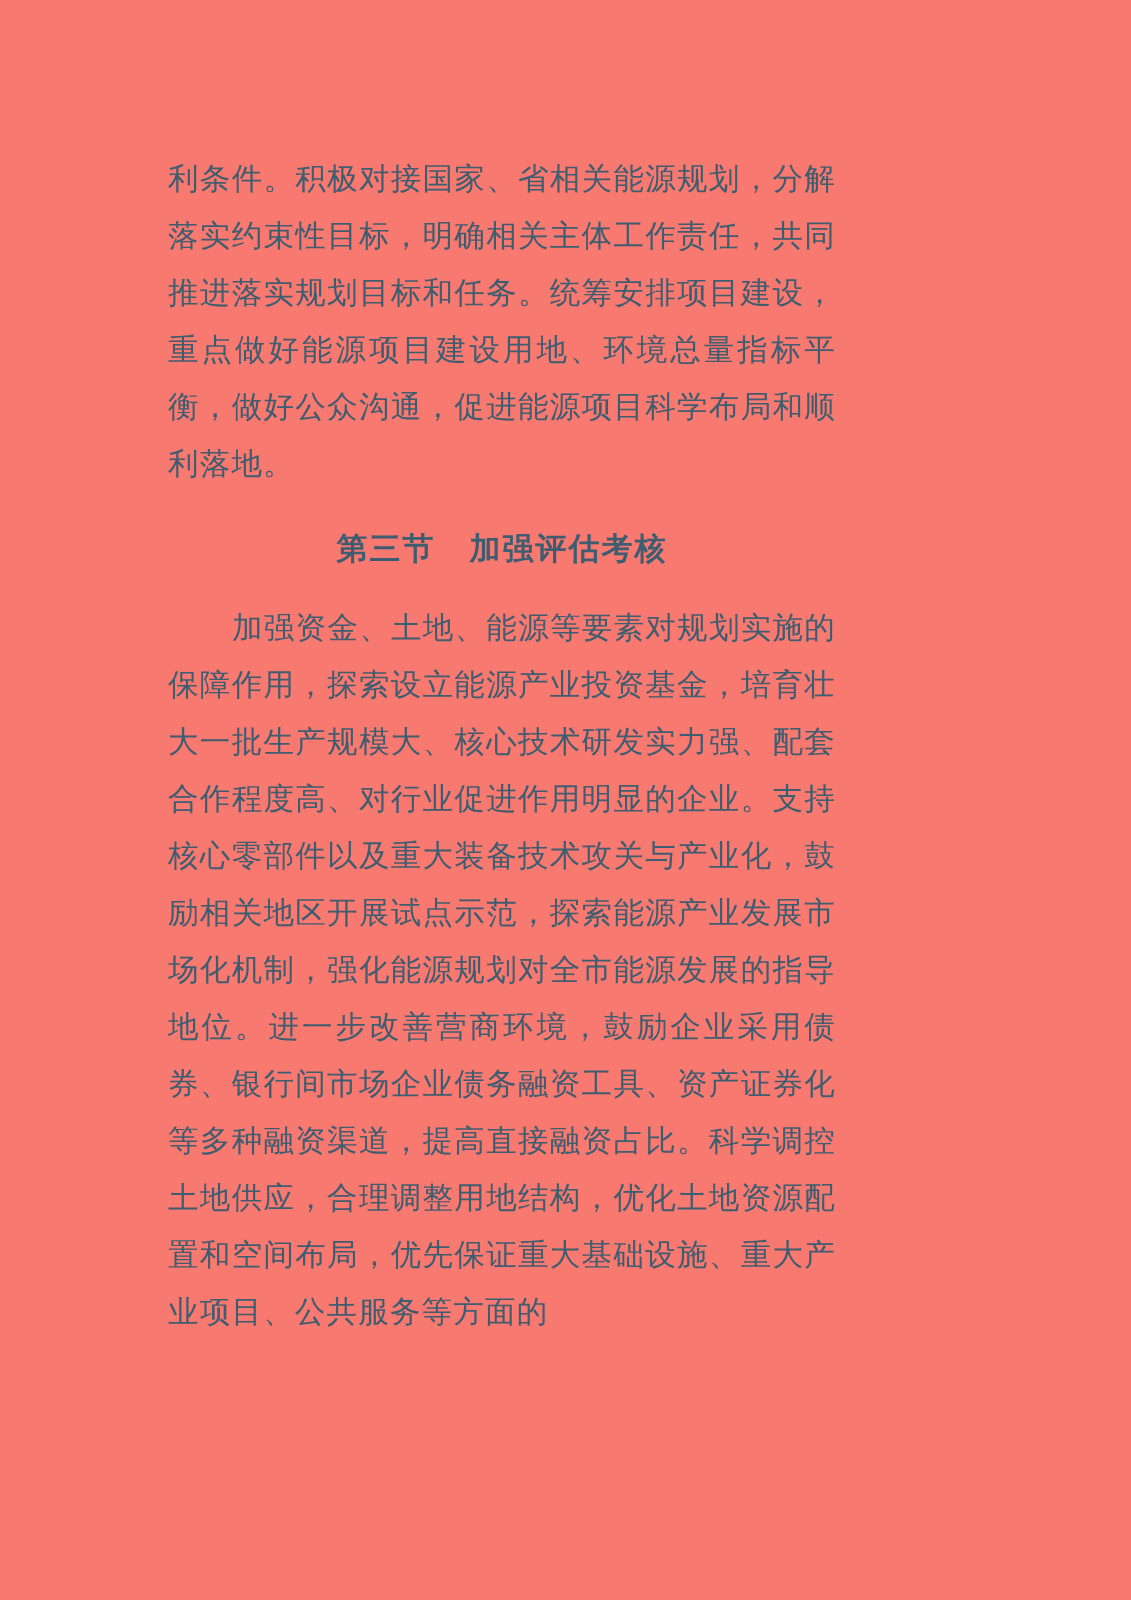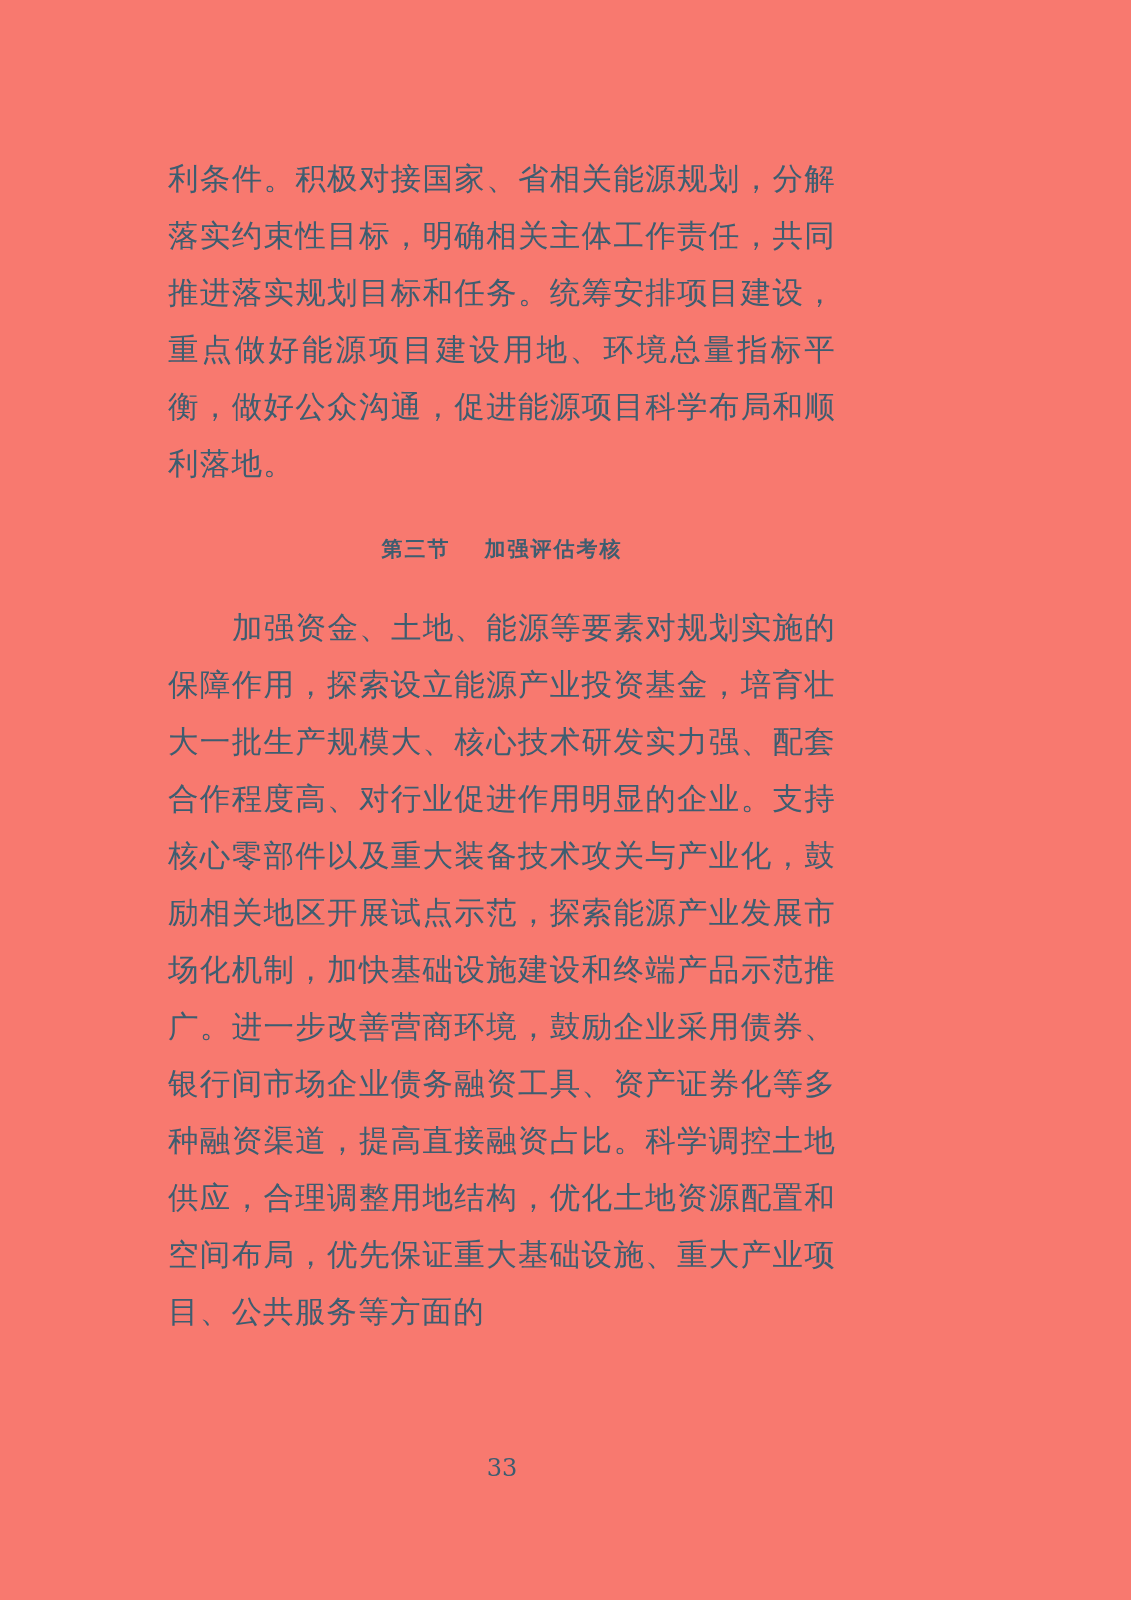--- a/index.html
+++ b/index.html
@@ -28,21 +28,21 @@
     text-align: justify;
     text-justify: inter-ideograph;
     margin: 0;
     color: #3e5d70;
     font-weight: 500;
   }
   .para.indent {
     text-indent: 64px;
   }
   .section-heading {
-    font-size: 21px;
+    font-size: 31px;
     line-height: 57px;
     text-align: center;
     font-weight: bold;
     color: #3e5d70;
     letter-spacing: 2px;
     margin: 16px 0 10px 0;
   }
   .section-heading .gap {
     display: inline-block;
     width: 34px;
@@ -69,17 +69,16 @@
   <div class="spacer-sm"></div>
 
   <h2 class="section-heading">
     <span>第三节</span><span class="gap"></span><span>加强评估考核</span>
   </h2>
 
 
   <div class="spacer-sm"></div>
 
 
-  <p class="para indent">加强资金、土地、能源等要素对规划实施的保障作用，探索设立能源产业投资基金，培育壮大一批生产规模大、核心技术研发实力强、配套合作程度高、对行业促进作用明显的企业。支持核心零部件以及重大装备技术攻关与产业化，鼓励相关地区开展试点示范，探索能源产业发展市场化机制，加快基础设施建设和终端产品示范推广。进一步改善营商环境，鼓励企业采用债券、银行间市场企业债务融资工具、资产证券化等多种融资渠道，提高直接融资占比。科学调控土地供应，合理调整用地结构，优化土地资源配置和空间布局，优先保证重大基础设施、重大产业项目、公共服务等方面的</p>
+  <p class="para indent">加强资金、土地、能源等要素对规划实施的保障作用，探索设立能源产业投资基金，培育壮大一批生产规模大、核心技术研发实力强、配套合作程度高、对行业促进作用明显的企业。支持核心零部件以及重大装备技术攻关与产业化，鼓励相关地区开展试点示范，探索能源产业发展市场化机制，强化能源规划对全市能源发展的指导地位。进一步改善营商环境，鼓励企业采用债券、银行间市场企业债务融资工具、资产证券化等多种融资渠道，提高直接融资占比。科学调控土地供应，合理调整用地结构，优化土地资源配置和空间布局，优先保证重大基础设施、重大产业项目、公共服务等方面的</p>
 
-  <div class="page-number">33</div>
 
 </div>
 
 </body></html>

